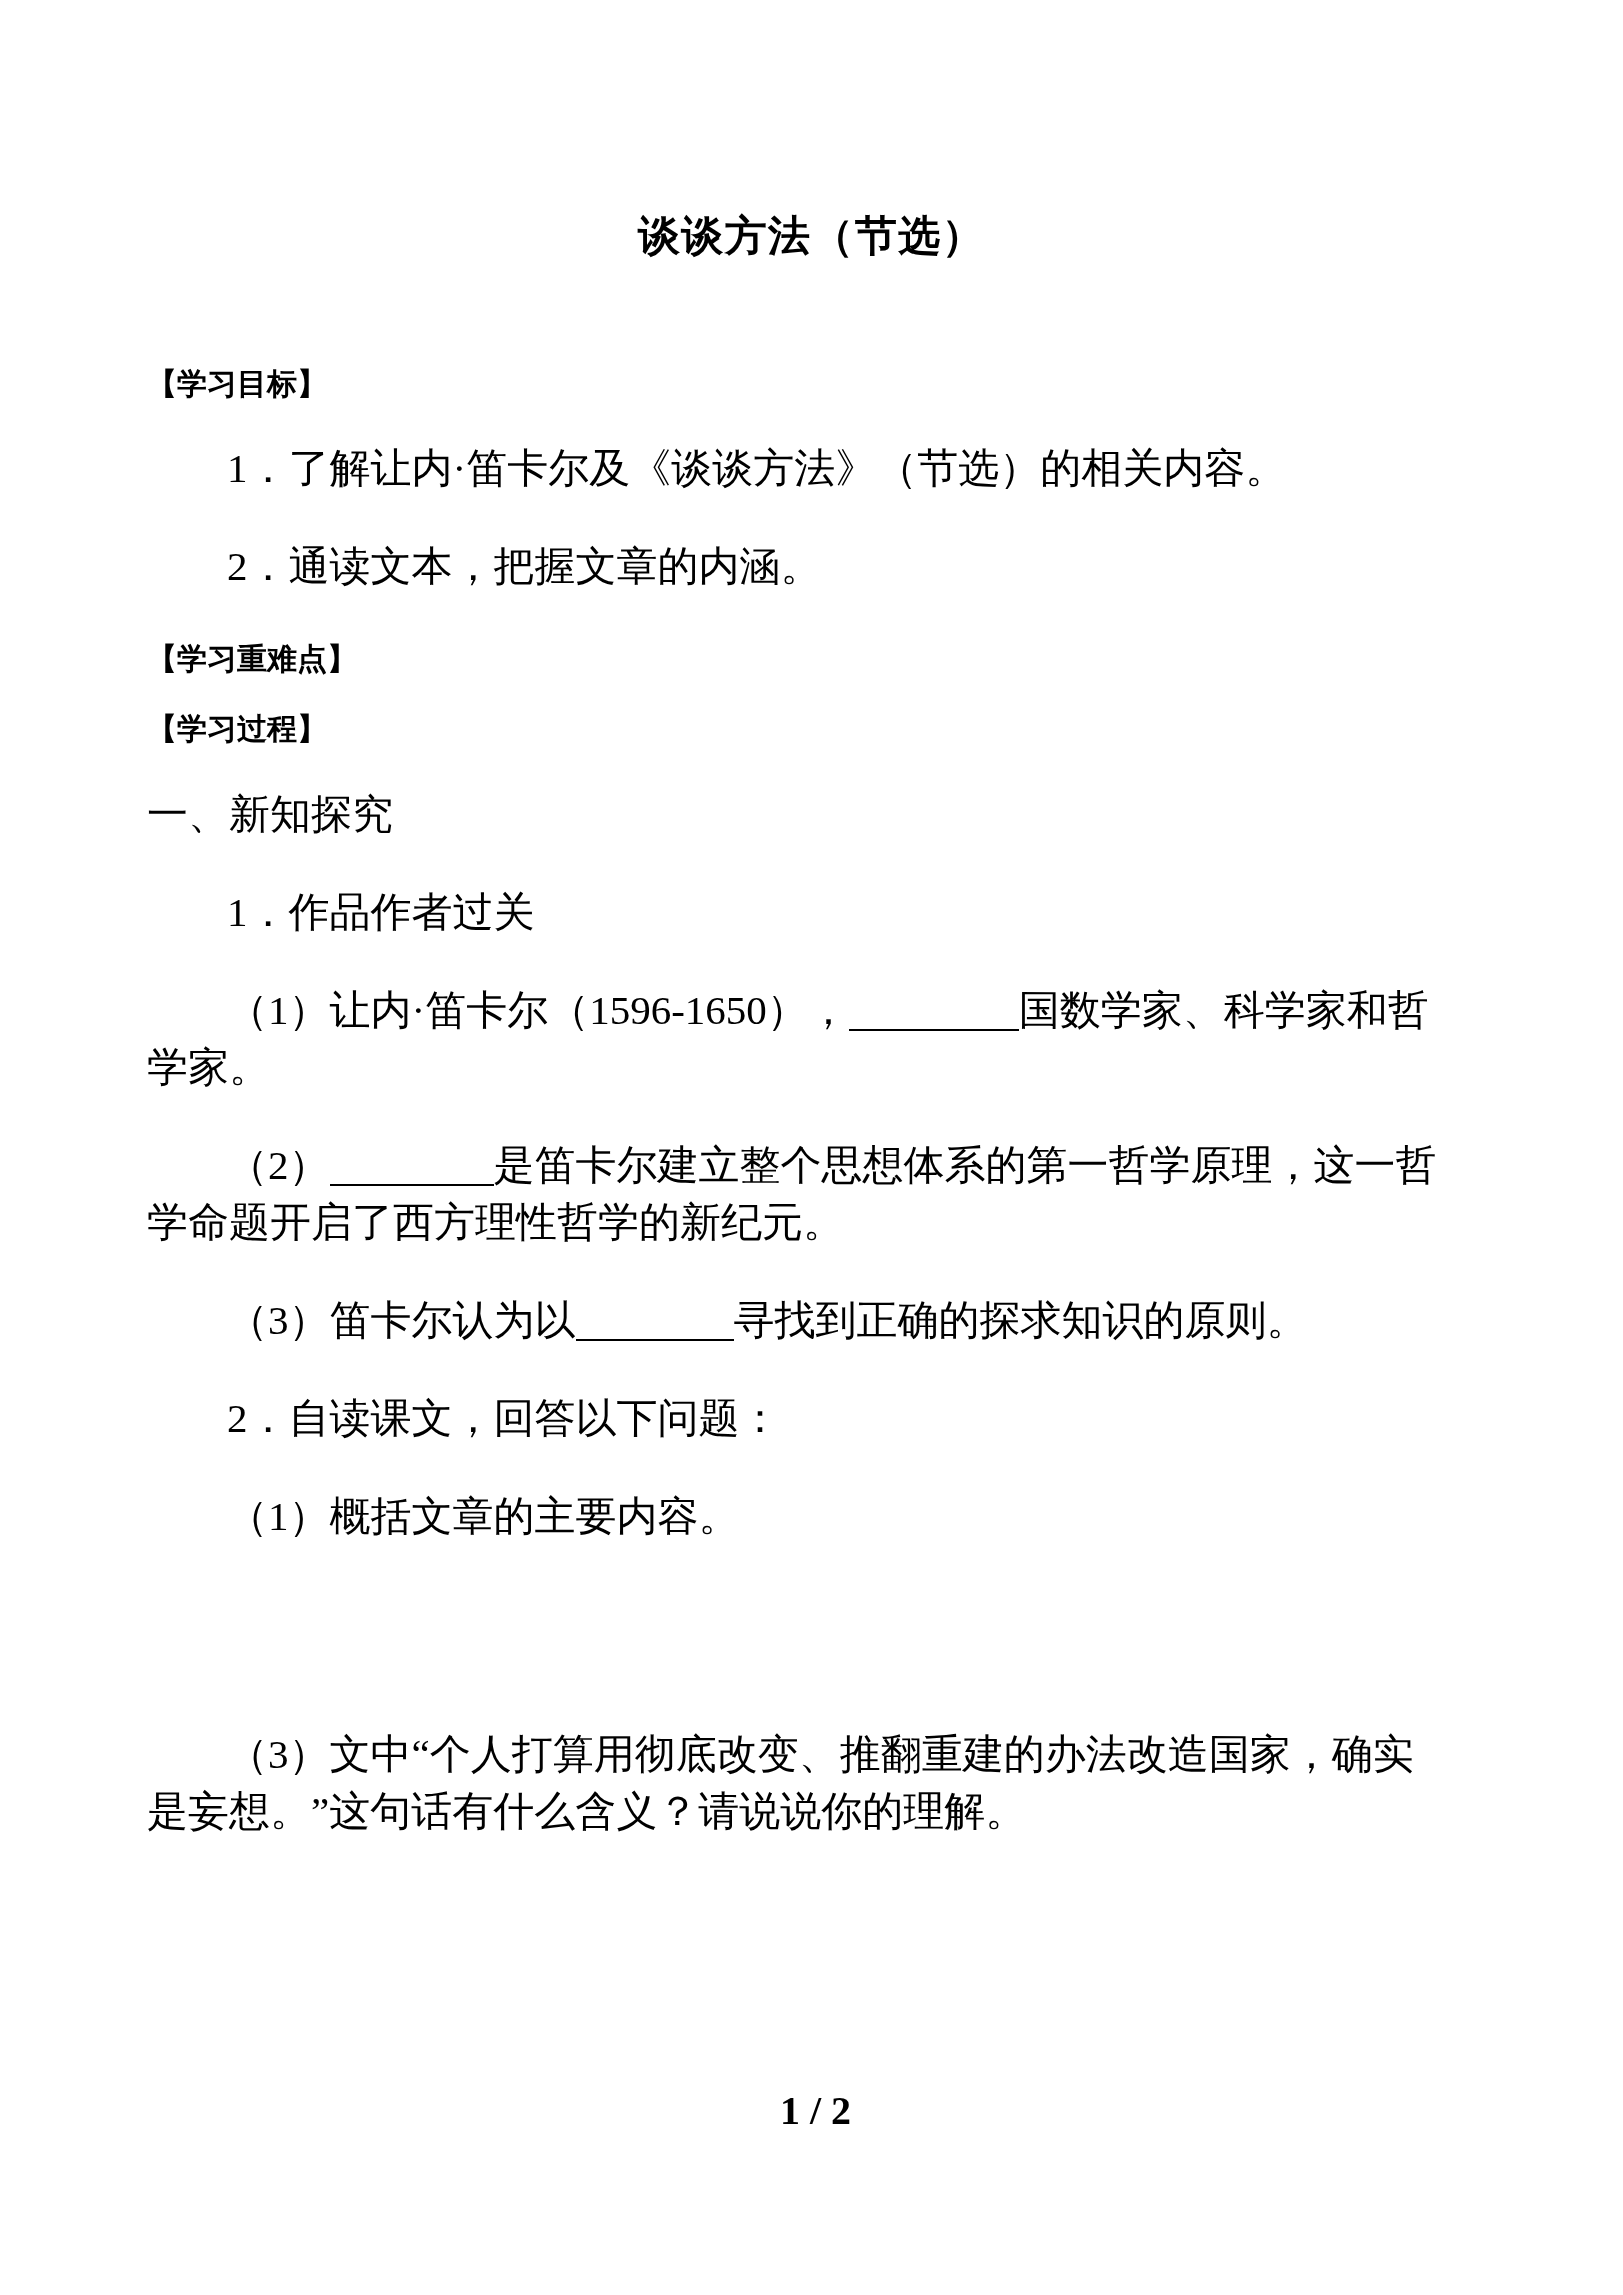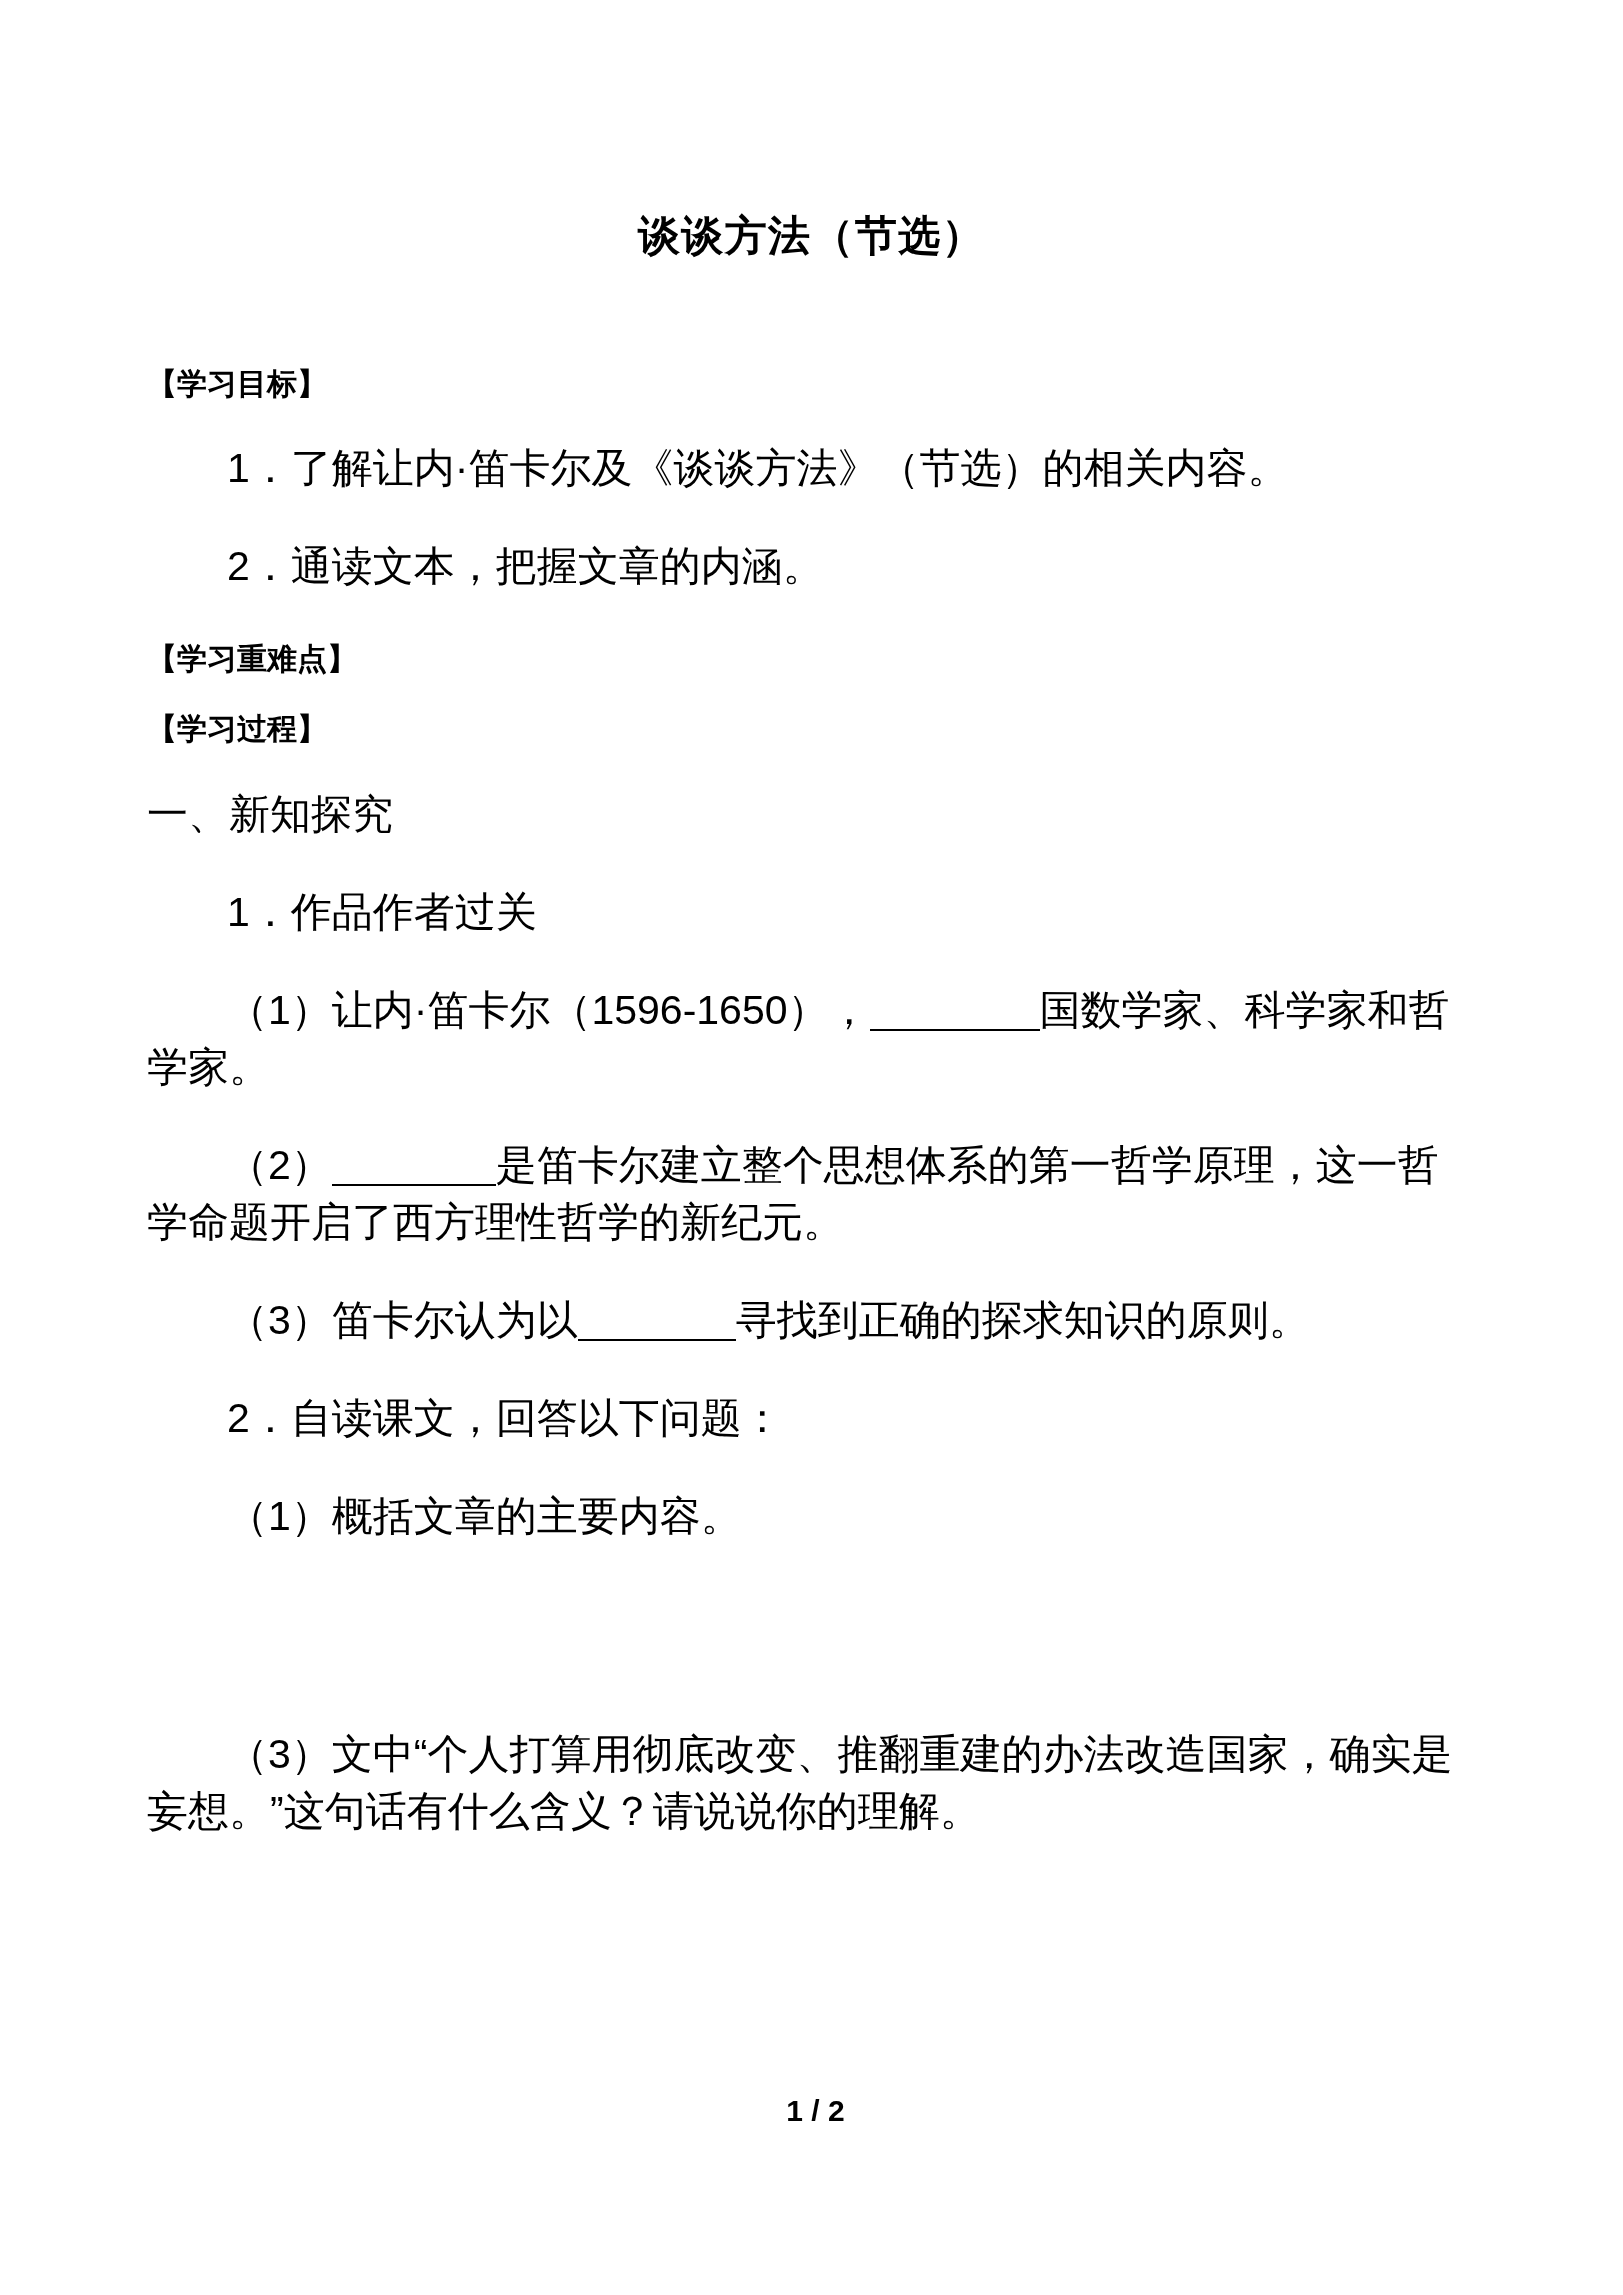--- a/index.html
+++ b/index.html
@@ -6,21 +6,21 @@
     margin: 0;
     padding: 0;
     background: #ffffff;
   }
   .page {
     position: relative;
     width: 1623px;
     height: 2295px;
     background: #ffffff;
     color: #000000;
-    font-family: Liberation Sans, sans-serif;
+    font-family: Liberation Serif, serif;
     overflow: hidden;
   }
   .doc-title {
     margin: 210px 0 0 0;
     text-align: center;
     font-size: 42px;
     font-weight: bold;
     line-height: 52px;
     letter-spacing: 1.4px;
   }
@@ -50,21 +50,21 @@
   }
   .blank.w1 { width: 170px; }
   .blank.w2 { width: 164px; }
   .blank.w3 { width: 158px; }
   .footer {
     position: absolute;
     left: 8px;
     right: 0;
     top: 2093px;
     text-align: center;
-    font-size: 30px;
+    font-size: 40px;
     font-weight: bold;
     line-height: 35px;
   }
 </style>
 </head>
 <body>
 
 <div class="page">
 
   <h1 class="doc-title">谈谈方法（节选）</h1>

